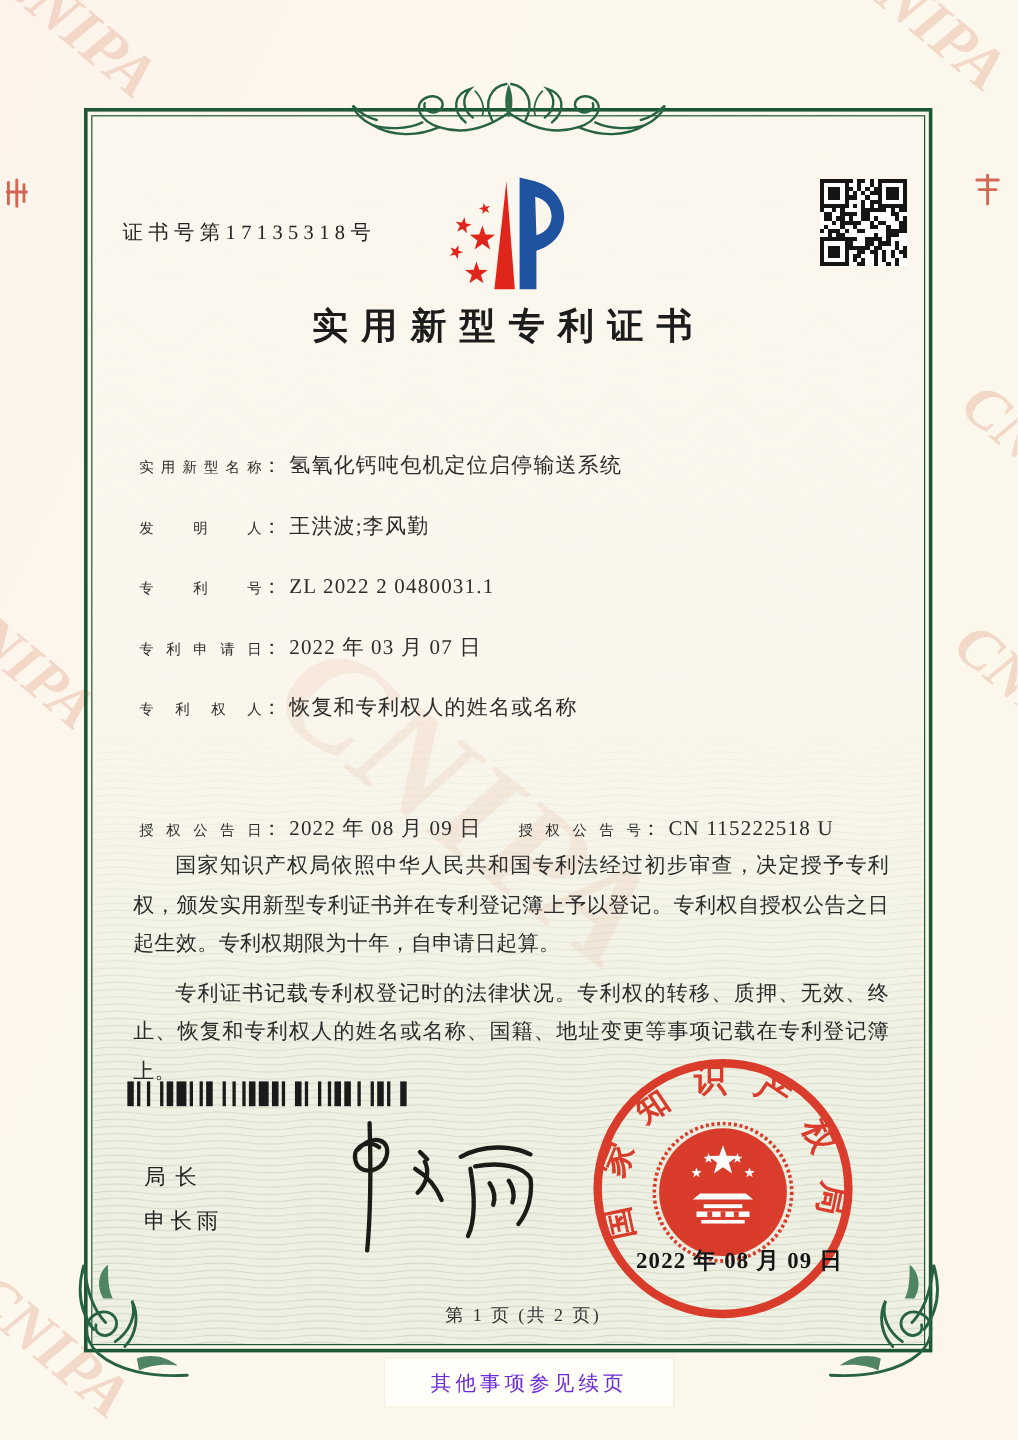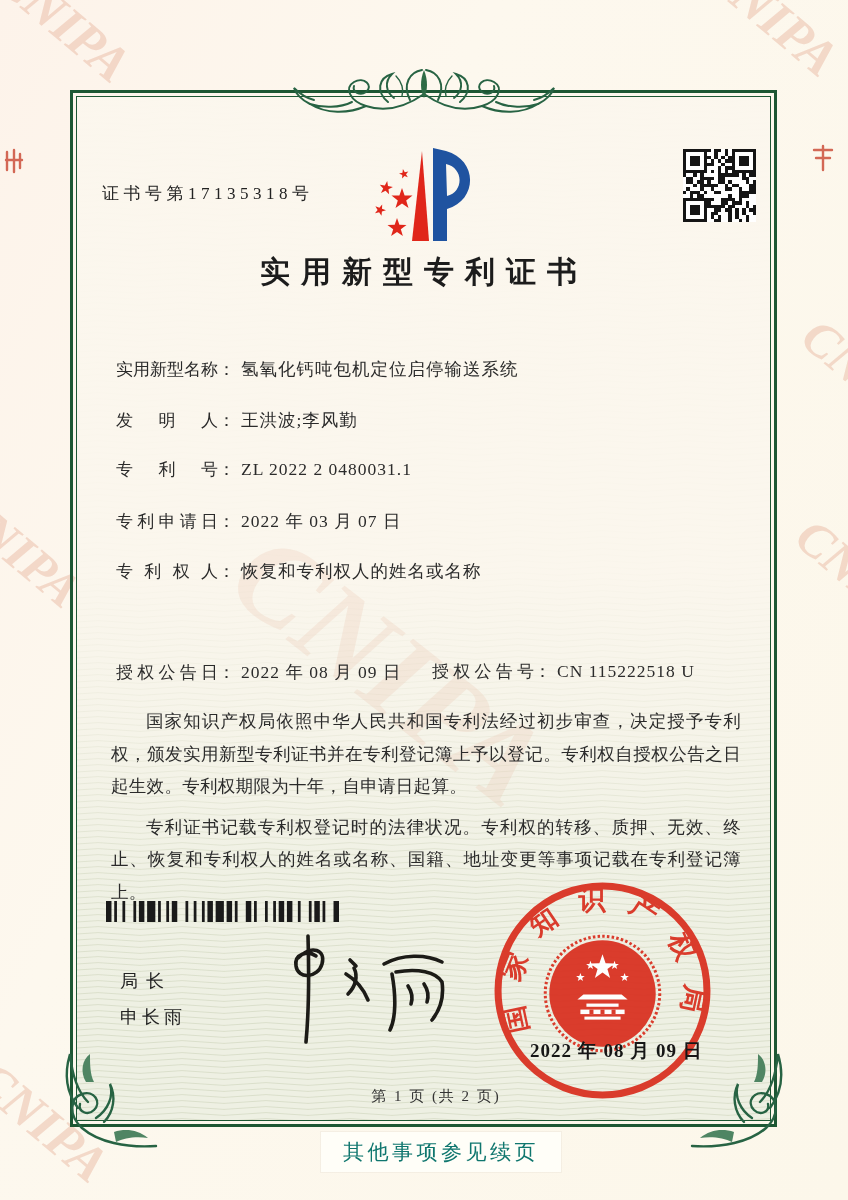--- a/index.html
+++ b/index.html
@@ -22,39 +22,39 @@
                  rgba(252,247,238,0.55) 62%,rgba(252,247,238,0.12) 76%,rgba(252,247,238,0) 90%);}
   .orn{position:absolute;z-index:3;}
   
   .cert-no{position:absolute;z-index:4;left:102px;top:140px;font-size:17px;
            letter-spacing:4.5px;color:#222;margin-top:42px;}
   .logo{position:absolute;z-index:4;left:350px;top:138px;}
   .qr{position:absolute;z-index:4;left:683px;top:149px;}
   .title{position:absolute;z-index:4;left:0;width:100%;top:252px;text-align:center;
          font-size:30px;font-weight:700;letter-spacing:11px;color:#1c1c1c;}
   .frow{position:absolute;z-index:4;left:116px;font-size:17.5px;color:#2b2b2b;white-space:nowrap;}
-  .flabel{display:inline-block;width:102px;font-size:17px;text-align:justify;text-align-last:justify;vertical-align:baseline;}
+  .flabel{display:inline-block;width:102px;font-size:12px;text-align:justify;text-align-last:justify;vertical-align:baseline;margin-top:24px;}
   .fcolon{font-size:17px;}
   .fvalue{margin-left:6px;letter-spacing:1px;}
   .paras{position:absolute;z-index:4;left:103px;top:697px;width:646px;}
   .paras p{margin:8px;text-indent:2em;font-size:17.5px;line-height:1.86;
            text-align:justify;color:#2b2b2b;letter-spacing:0.3px;}
   .barcode{position:absolute;z-index:4;left:106px;top:901px;}
   .officer-title{position:absolute;z-index:4;left:120px;top:969px;font-size:18px;letter-spacing:8px;color:#222;}
   .officer-name{position:absolute;z-index:4;left:120px;top:1005px;font-size:18px;letter-spacing:4px;color:#222;}
   .signature{position:absolute;z-index:5;left:246px;top:930px;}
   .seal{position:absolute;z-index:4;left:489px;top:877px;opacity:0.94;}
   .seal-date{position:absolute;z-index:5;left:530px;top:1038px;font-size:19px;font-weight:700;
              letter-spacing:1px;color:#161616;white-space:nowrap;}
   .page-no{position:absolute;z-index:4;left:12px;width:100%;top:1087px;text-align:center;
            font-size:15px;letter-spacing:2px;color:#333;}
   .continuation{position:absolute;z-index:4;left:321px;top:1132px;width:240px;height:40px;
                 background:#fffef8;box-shadow:0 0 0 1px rgba(120,110,80,0.06);
                 display:flex;align-items:center;justify-content:center;
-                font-size:21px;letter-spacing:3.5px;color:#0f766e;}
+                font-size:17px;letter-spacing:3.5px;color:#6d28d9;}
   .edge-mark{position:absolute;z-index:6;opacity:0.8;}
 </style>
 </head>
 <body>
 
 <div class="page">
 
   <span class="wm" style="left:-14px;top:-8px;font-size:52px">CNIPA</span>
   <span class="wm" style="left:694px;top:-14px;font-size:52px">CNIPA</span>
   <span class="wm" style="left:792px;top:348px;font-size:50px">CNIPA</span>

